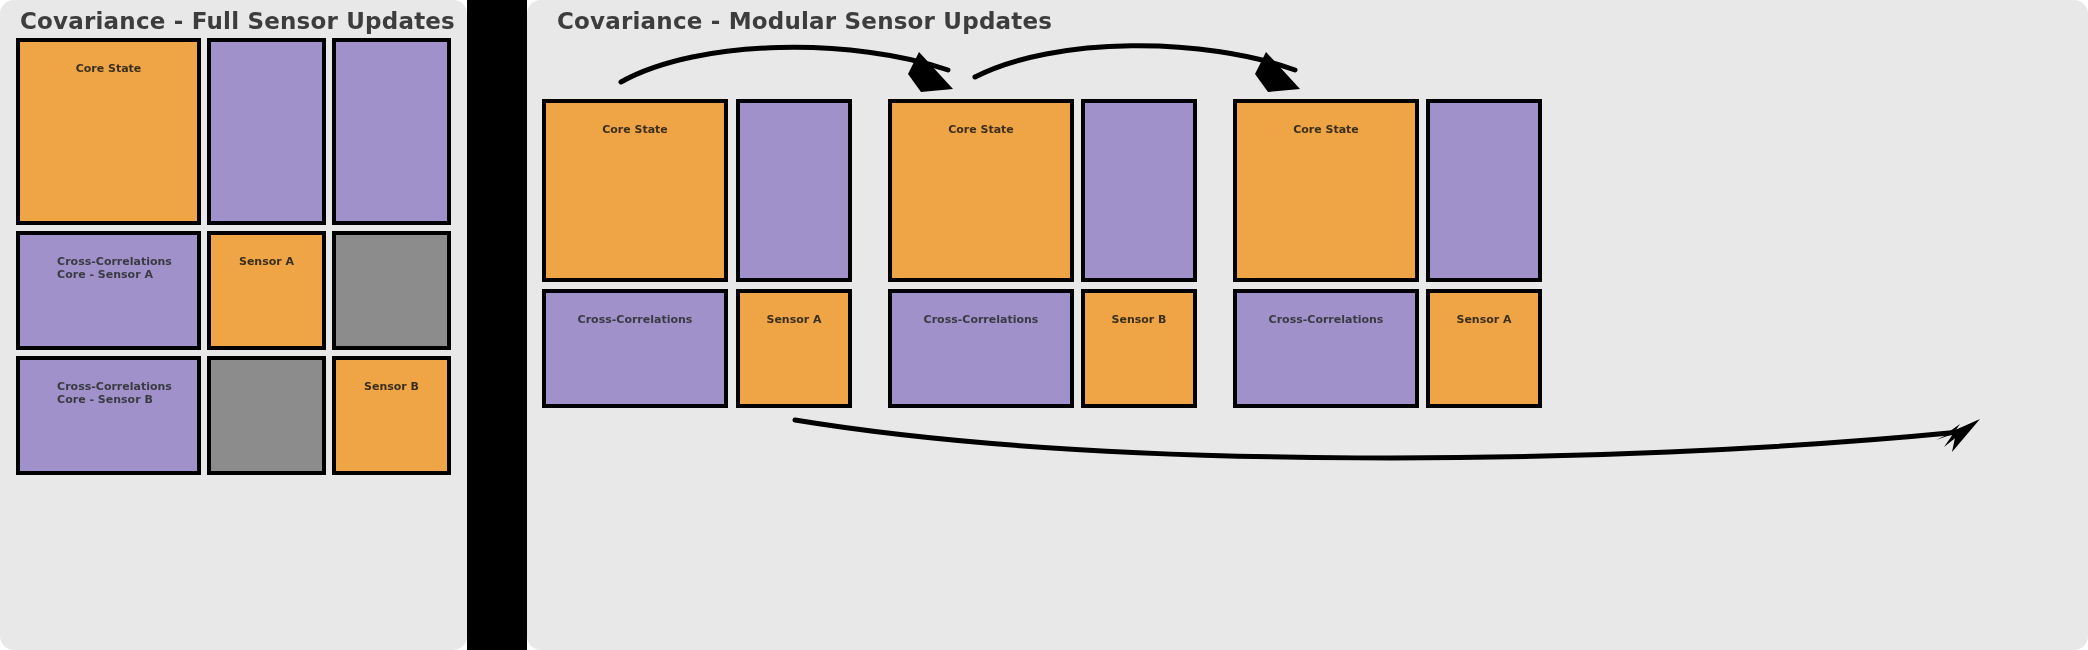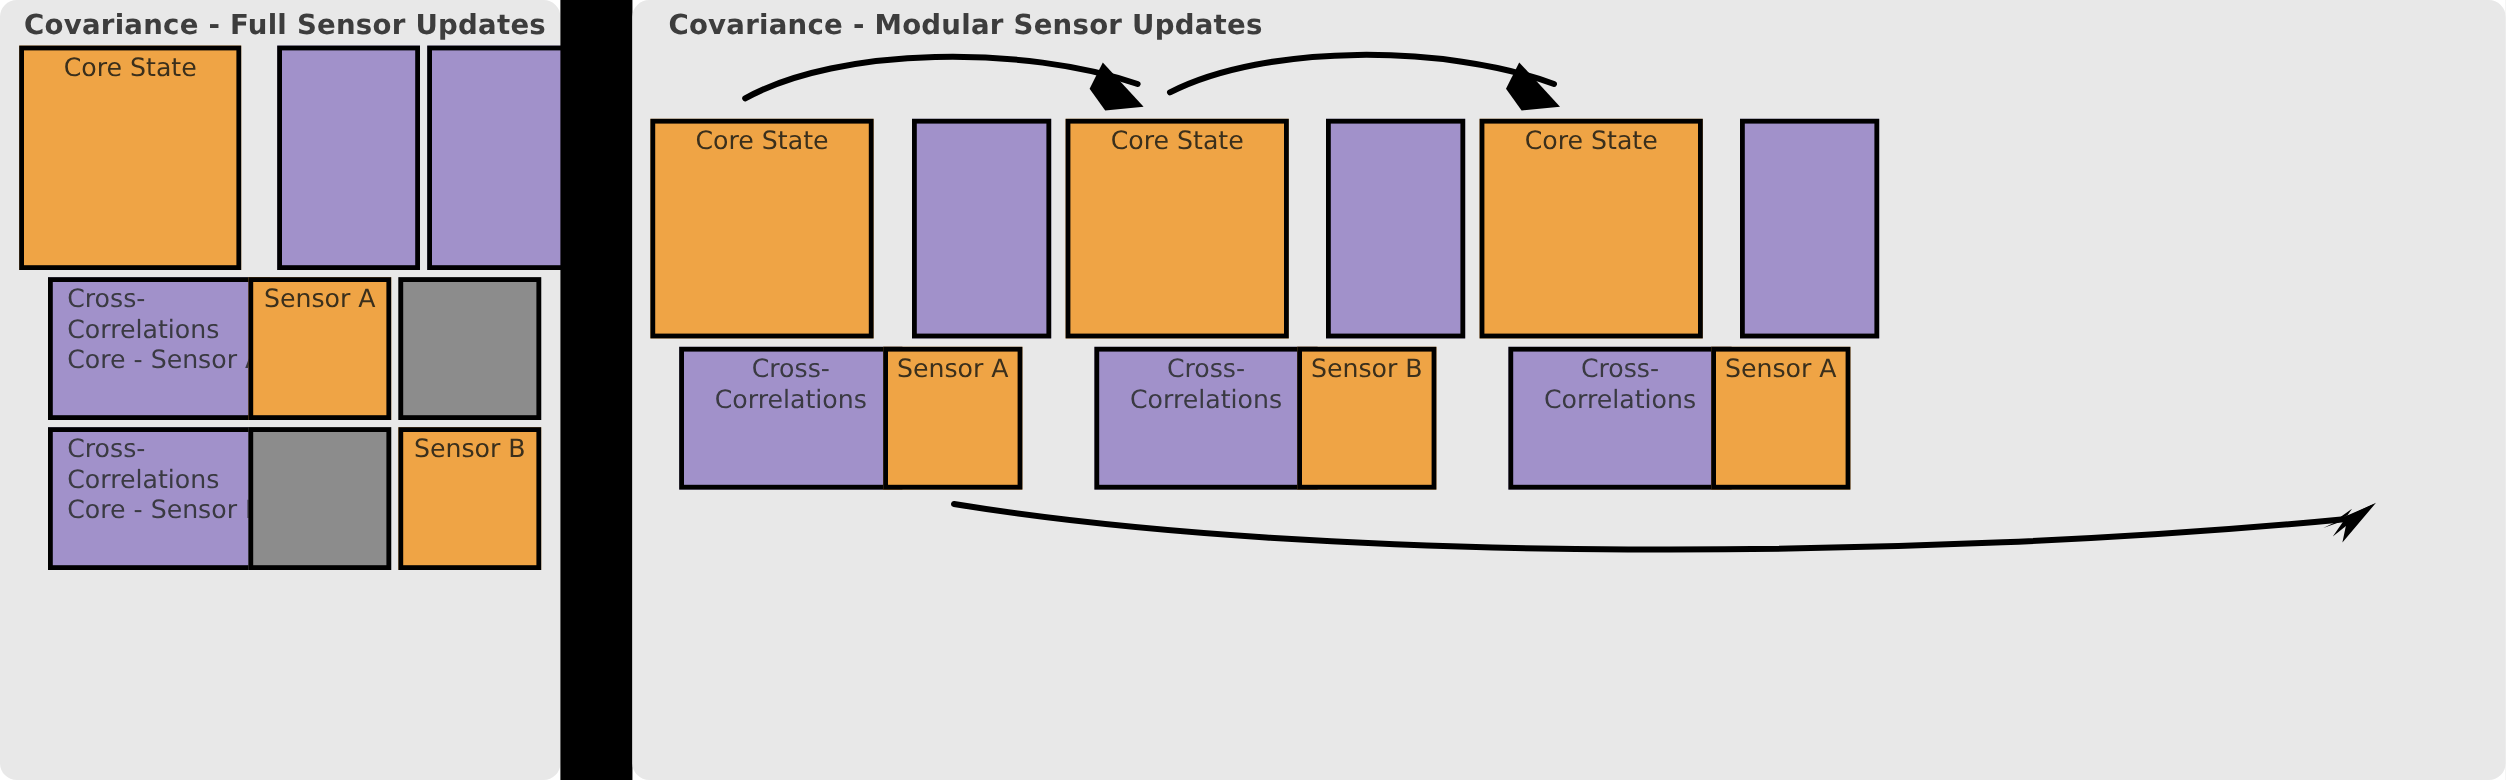--- a/index.html
+++ b/index.html
@@ -33,31 +33,31 @@
 
   .cell{
     position:absolute;
     border:4px solid #000000;
     box-sizing:border-box;
     display:flex;
     justify-content:center;
     align-items:flex-start;
   }
   .cell .cell-label{
-    font-size:21px;
-    font-weight:normal;
+    font-size:11px;
+    font-weight:bold;
     color:#3a3a42;
     line-height:1.22;
     text-align:center;
-    padding-top:2px;
+    padding-top:20px;
     white-space:pre-line;
     pointer-events:none;
   }
   .cell.orange{background:#efa445;}
-  .cell.purple{background:#a191ca;margin-left:24px;}
+  .cell.purple{background:#a191ca;}
   .cell.gray{background:#8c8c8c;}
   .cell.orange .cell-label{color:#3a2f1c;}
 
   .cell.left-label .cell-label{
     text-align:left;
     align-self:flex-start;
     padding-left:12px;
   }
 
   svg.arrows{

